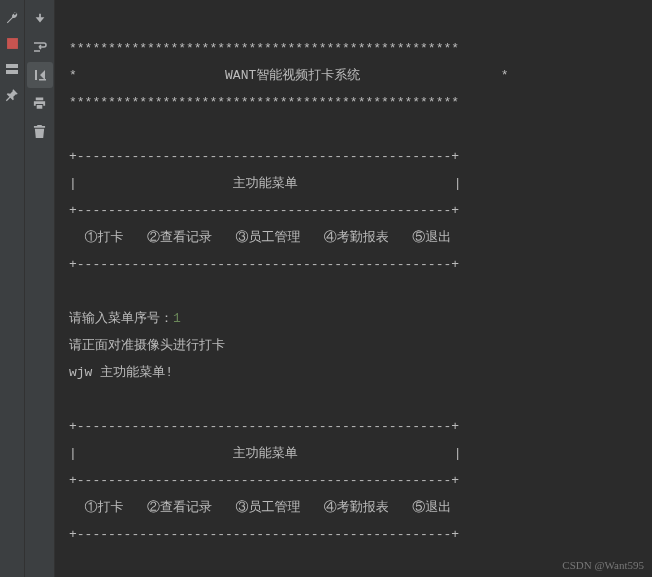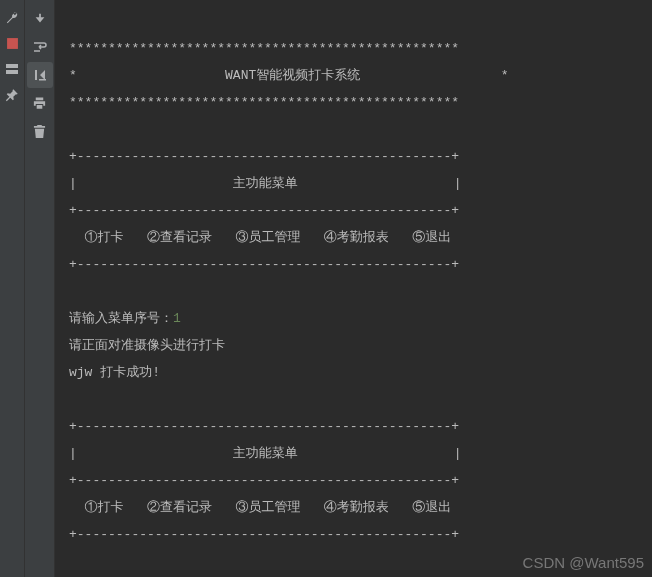--- a/index.html
+++ b/index.html
@@ -62,22 +62,22 @@
       white-space: pre;
     }
     .console .input-num {
       color: #6a8759;
     }
     .watermark {
       position: absolute;
       bottom: 6px;
       right: 8px;
       color: #777;
-      font-size: 15px;
-      font-family: Liberation Sans, sans-serif;
+      font-size: 11px;
+      font-family: Liberation Serif, serif;
     }
     svg { display: block; }
   </style>
 </head>
 <body>
 
 <div class="sidebar">
   <div class="sidebar-icon">
     <svg width="15" height="15" viewBox="0 0 16 16">
         <path fill="#afb1b3" d="M12.8 3.2a4 4 0 0 0-5.3 4.5L2 13.2l.8.8 5.5-5.5a4 4 0 0 0 4.5-5.3l-2.3 2.3L9 4l1.5-1.5.3.7z"></path>
@@ -137,21 +137,21 @@
 <span>**************************************************</span>
 
 <span>+------------------------------------------------+</span>
 <span>|                    主功能菜单                    |</span>
 <span>+------------------------------------------------+</span>
 <span>  ①打卡   ②查看记录   ③员工管理   ④考勤报表   ⑤退出</span>
 <span>+------------------------------------------------+</span>
 
 <span>请输入菜单序号：</span><span class="input-num">1</span>
 <span>请正面对准摄像头进行打卡</span>
-<span>wjw 打卡成功!</span>
+<span>wjw 主功能菜单!</span>
 
 <span>+------------------------------------------------+</span>
 <span>|                    主功能菜单                    |</span>
 <span>+------------------------------------------------+</span>
 <span>  ①打卡   ②查看记录   ③员工管理   ④考勤报表   ⑤退出</span>
 <span>+------------------------------------------------+</span>
 
 
 </div>
 

